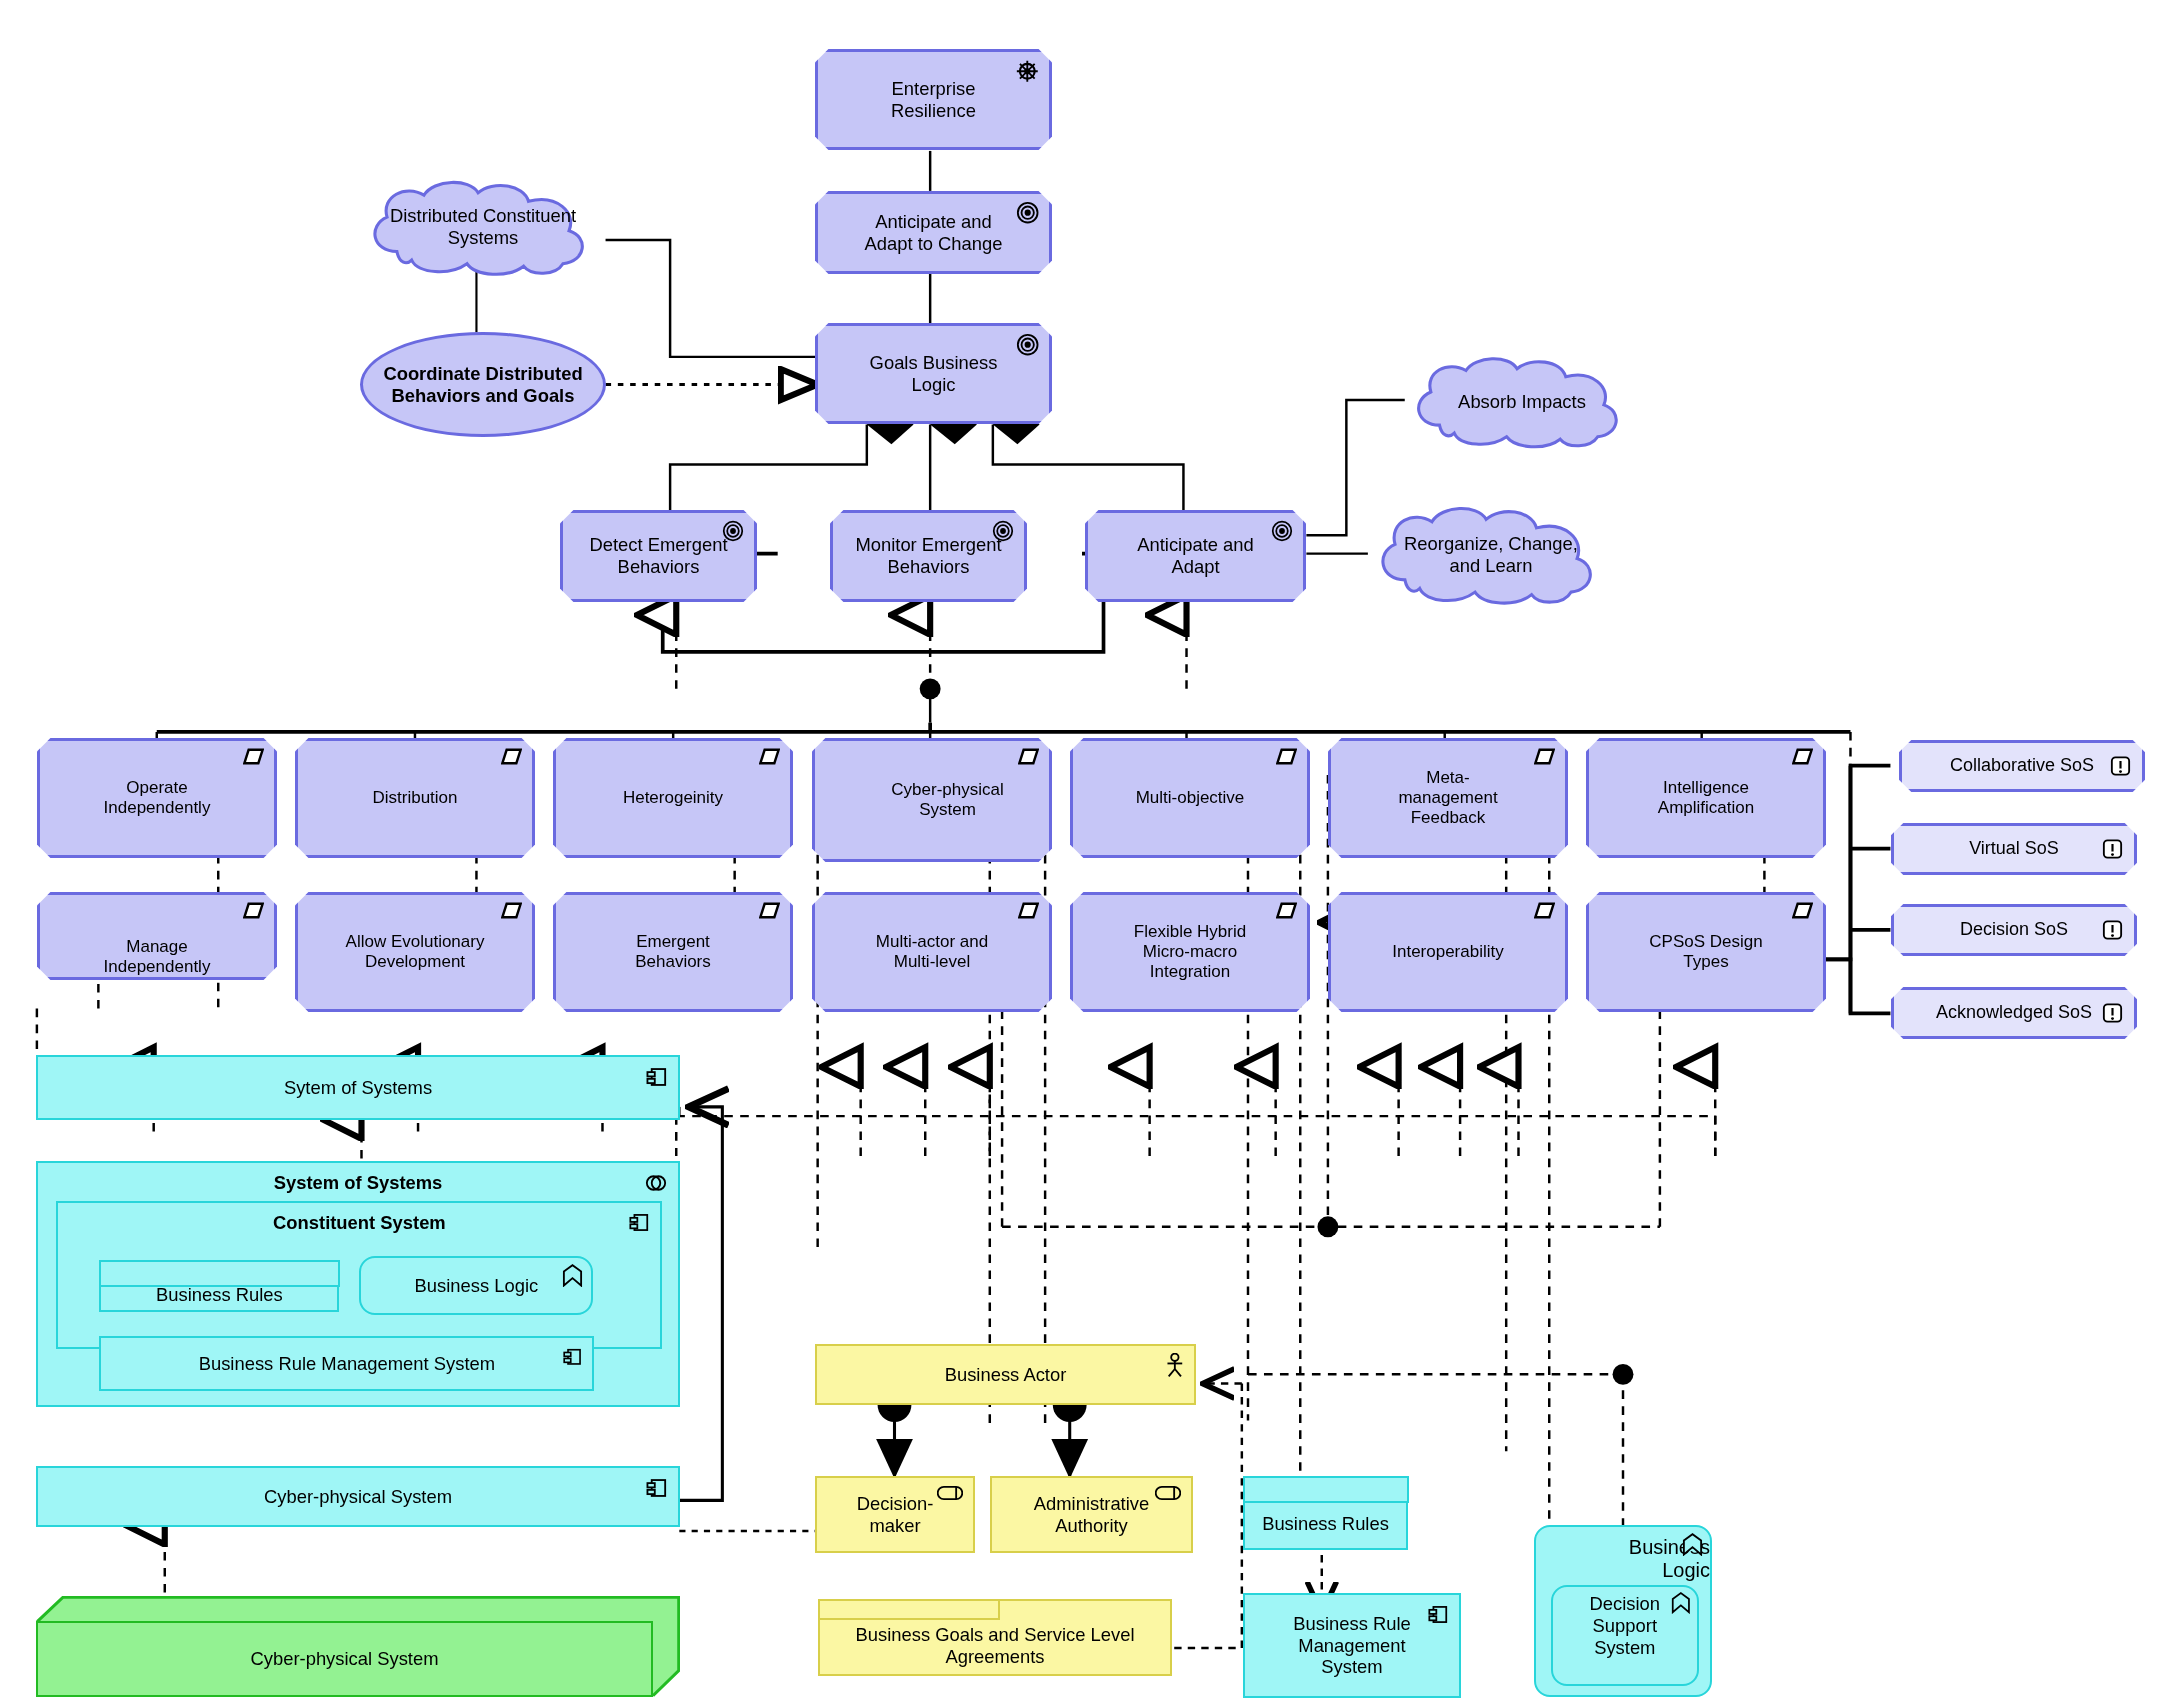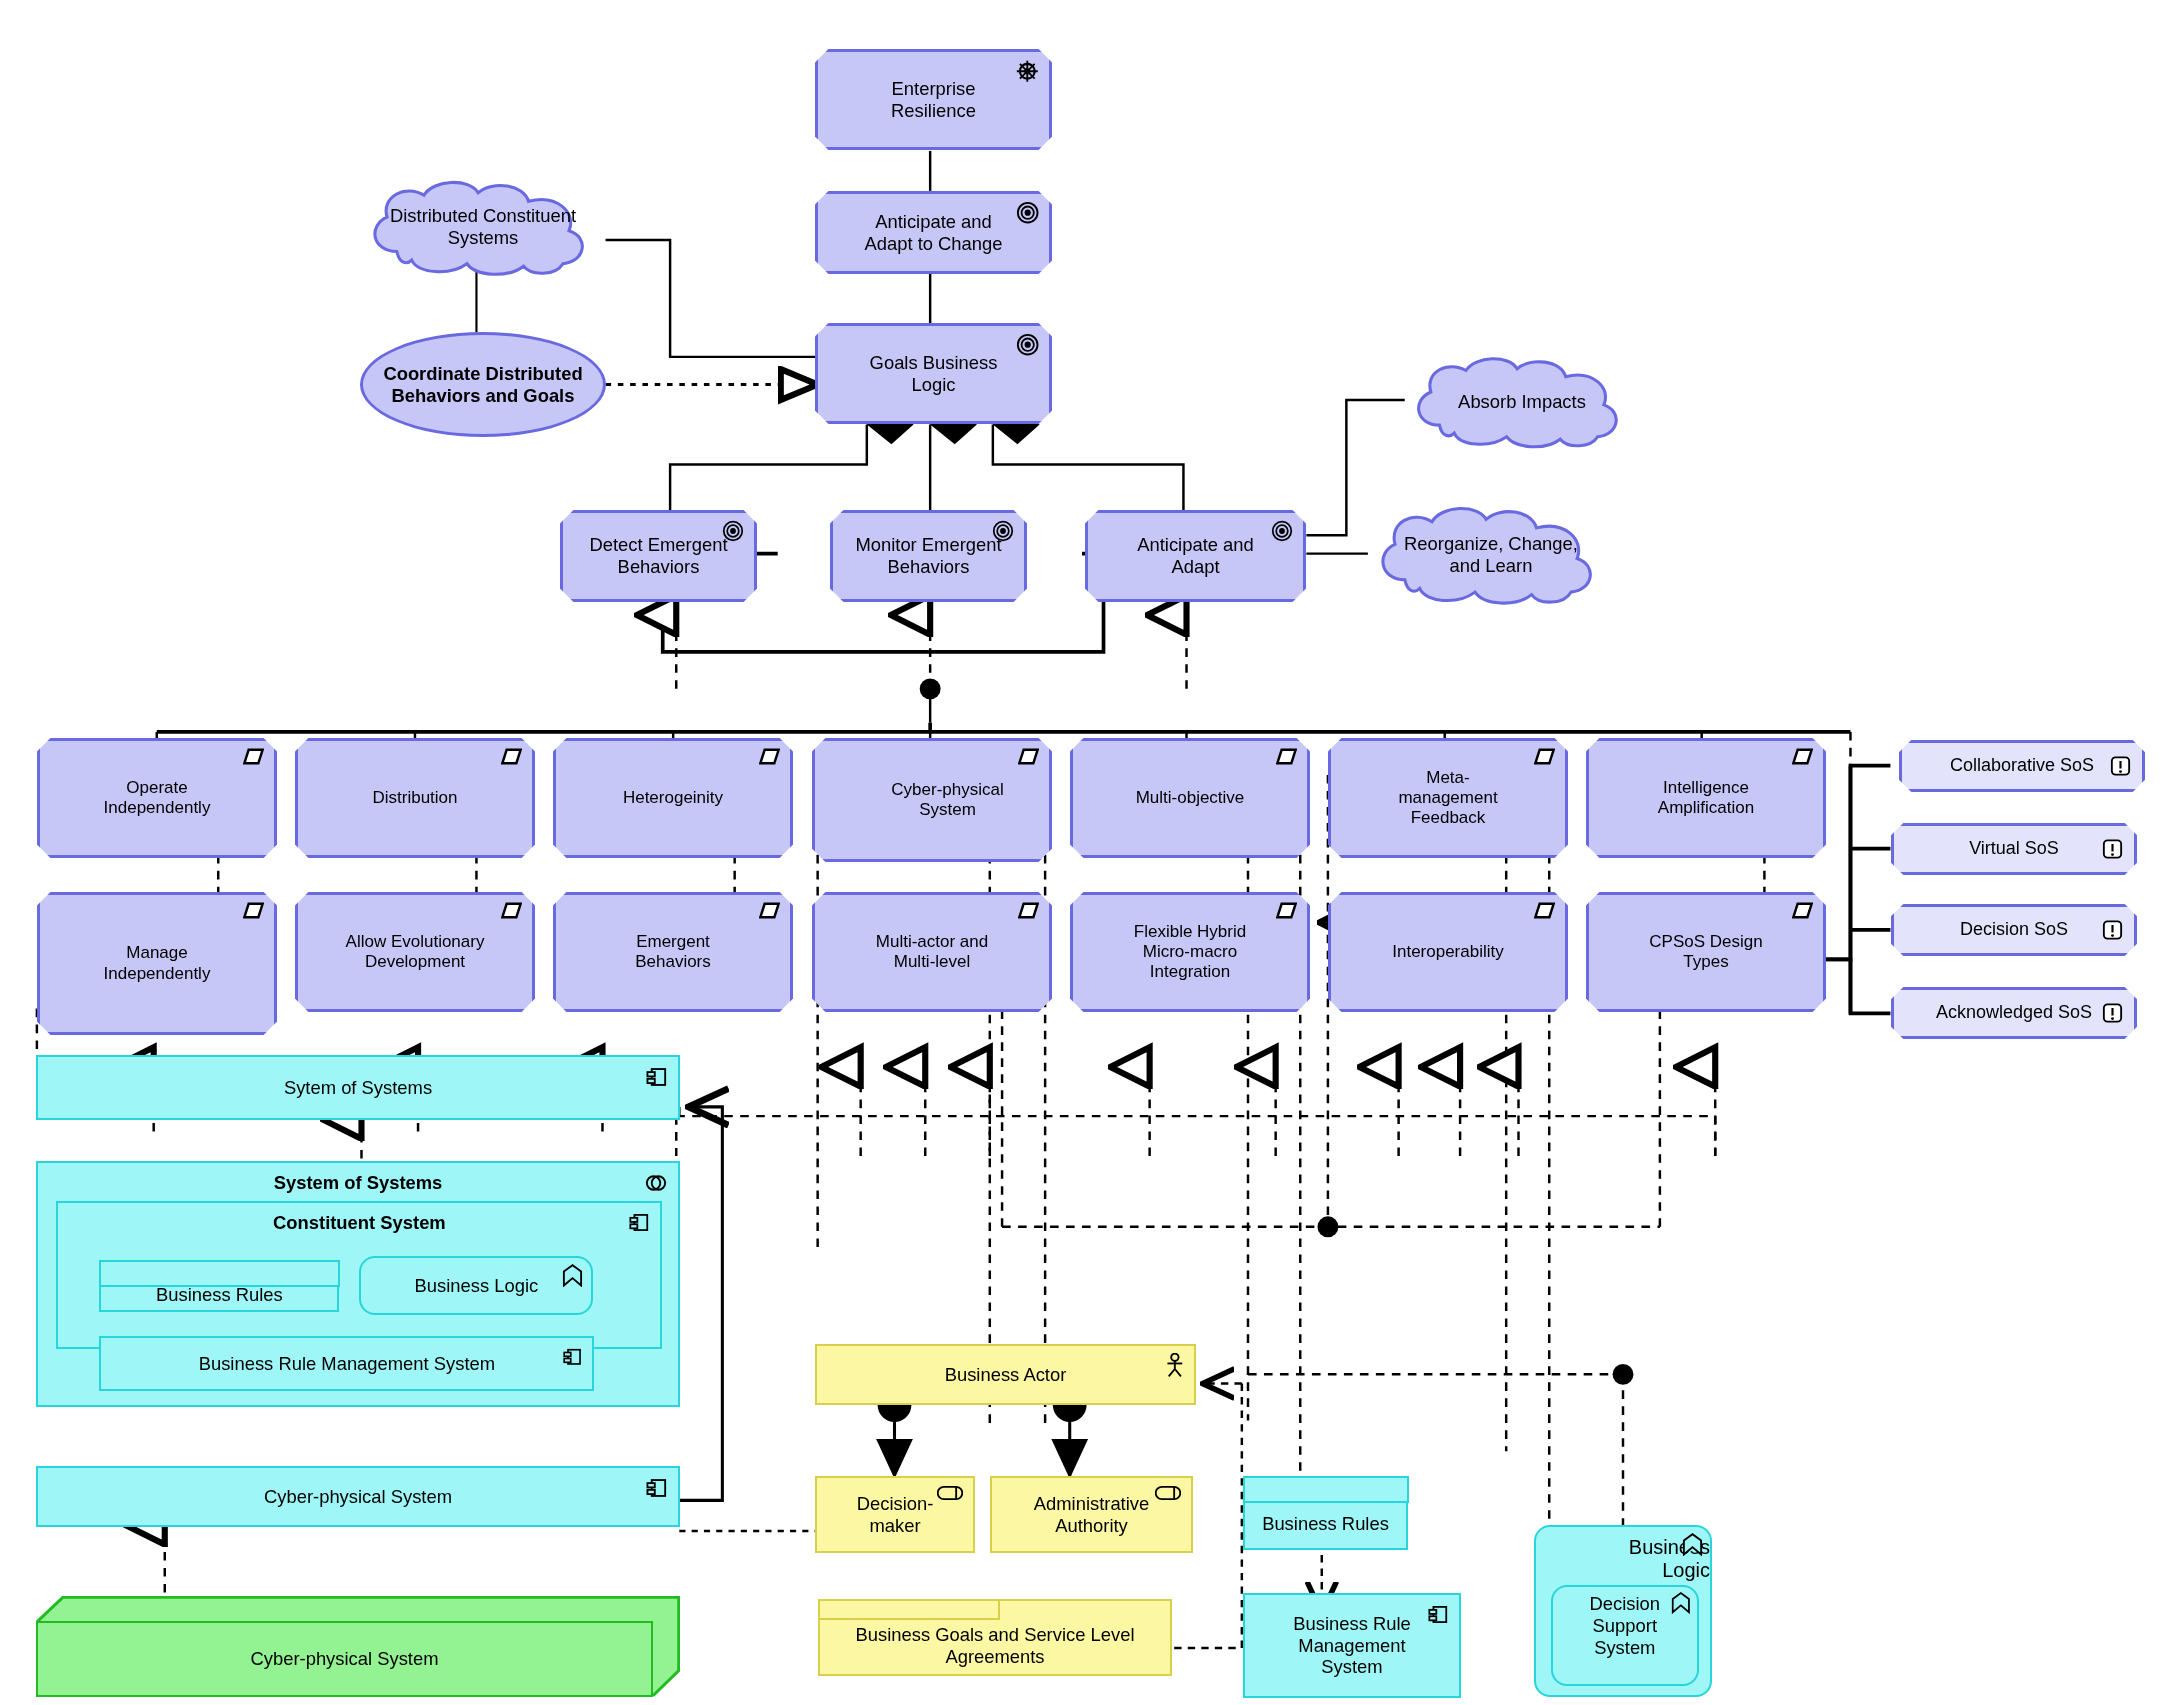--- a/index.html
+++ b/index.html
@@ -404,21 +404,21 @@
   <div class="node oct small" style="left:1586px;top:738px;width:240px;height:120px;">
     <span class="lbl">Intelligence
 Amplification</span>
     <span class="corner">
       <svg class="ico" width="21" height="17" viewBox="0 0 34 28">
           <path d="M9,3 L32,3 L25,25 L2,25 z" fill="#fff" stroke="#000" stroke-width="4"></path>
         </svg>
     </span>
   </div>
 
-  <div class="node oct small" style="left:37px;top:892px;width:240px;height:143px;">
+  <div class="node oct small" style="left:37px;top:892px;width:240px;height:88px;align-items:flex-end;">
     <span class="lbl">Manage
 Independently</span>
     <span class="corner">
       <svg class="ico" width="21" height="17" viewBox="0 0 34 28">
           <path d="M9,3 L32,3 L25,25 L2,25 z" fill="#fff" stroke="#000" stroke-width="4"></path>
         </svg>
     </span>
   </div>
   <div class="node oct small" style="left:295px;top:892px;width:240px;height:120px;">
     <span class="lbl">Allow Evolutionary

